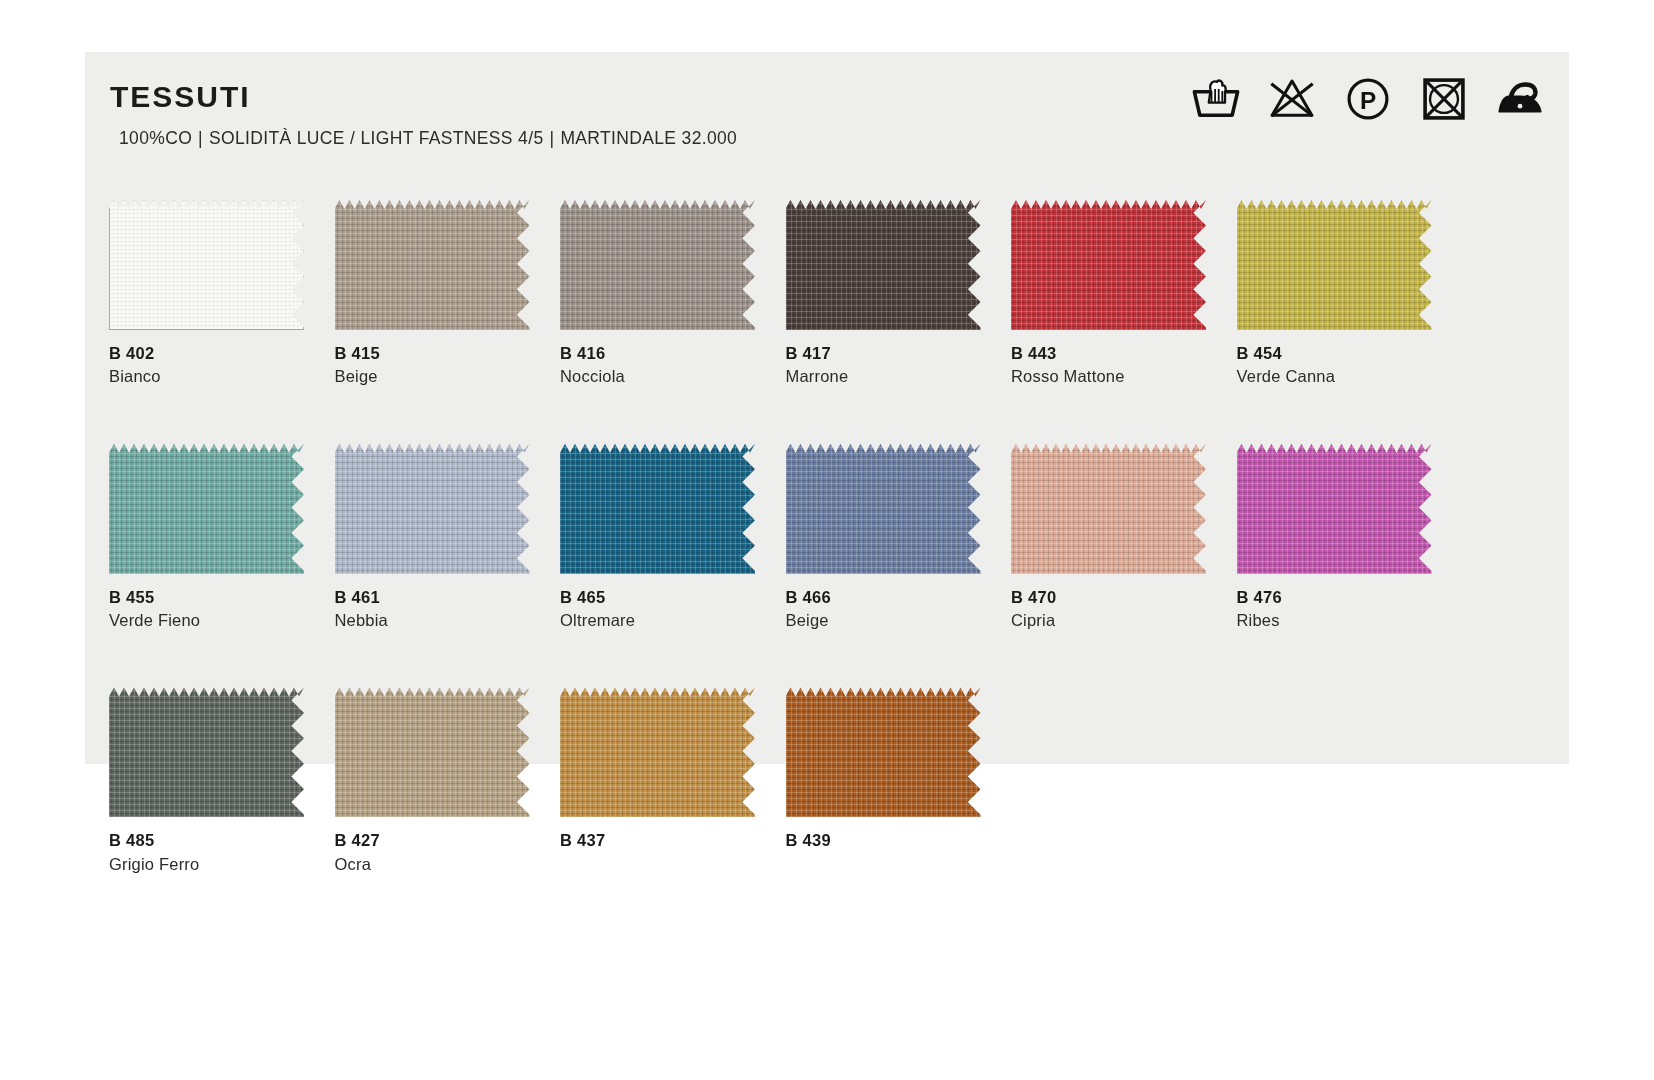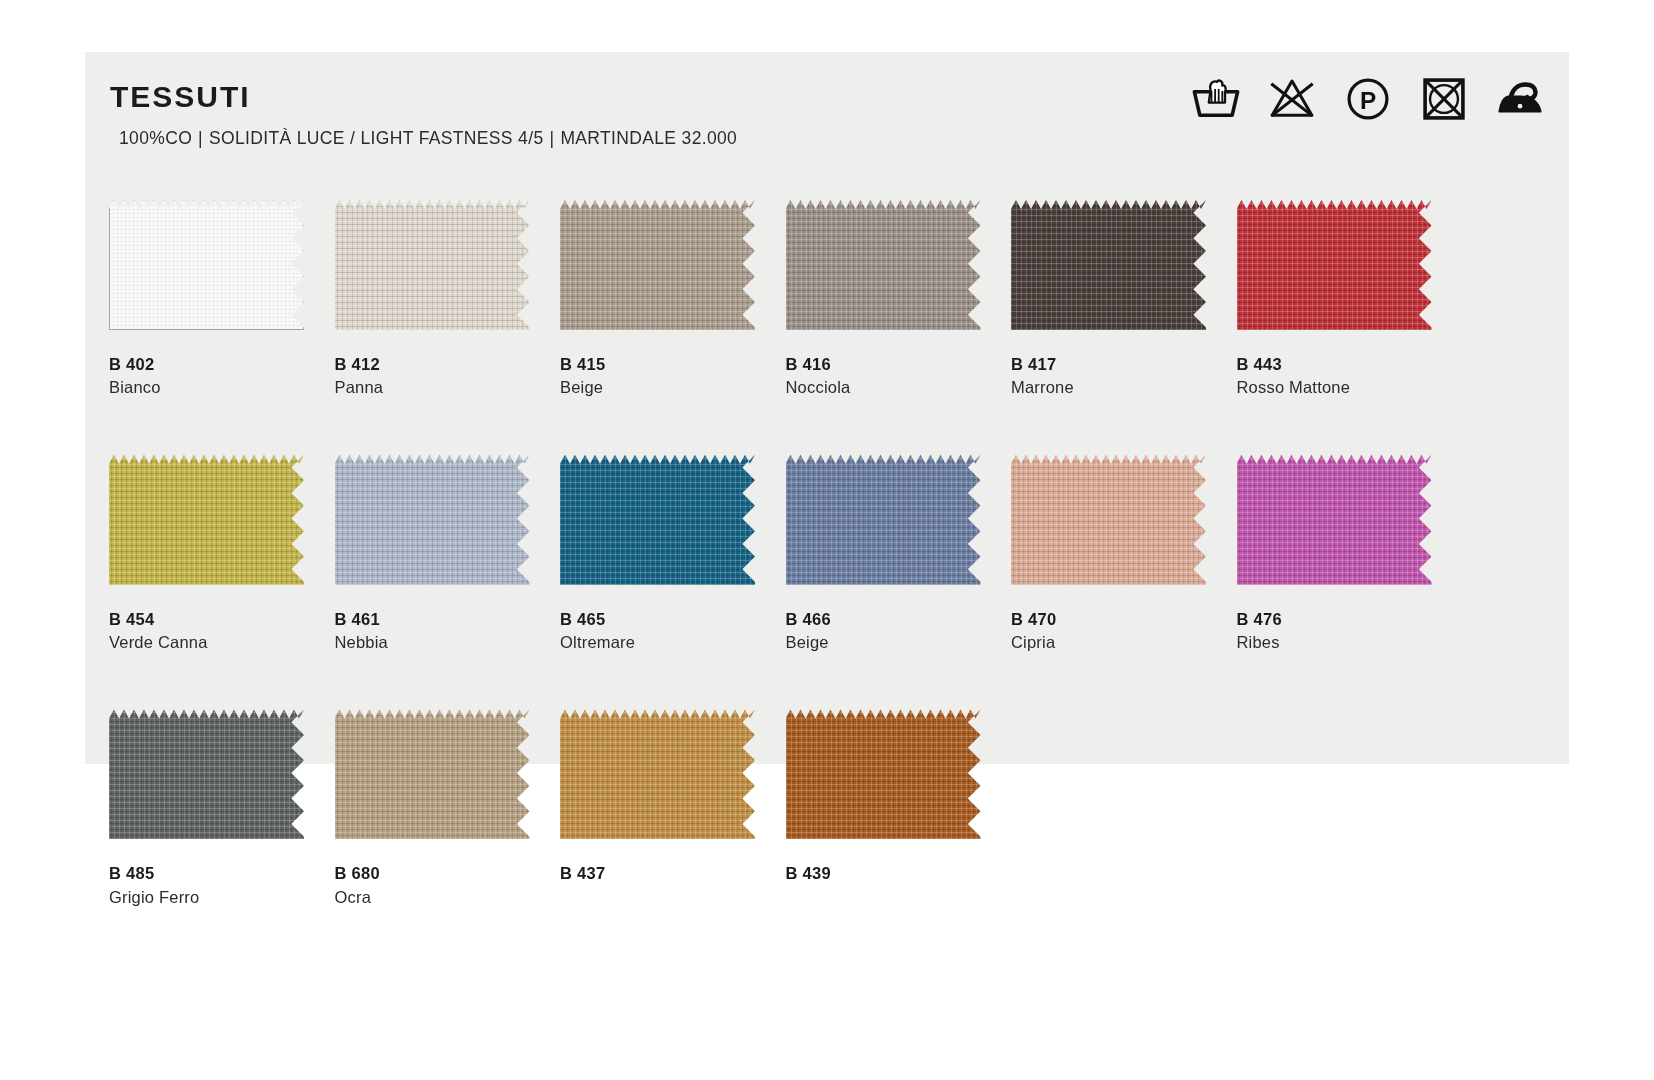--- a/index.html
+++ b/index.html
@@ -175,21 +175,21 @@
       repeating-linear-gradient(
         90deg,
         rgba(0,0,0,0.035) 0px,
         rgba(0,0,0,0.035) 1px,
         rgba(0,0,0,0.00) 1px,
         rgba(0,0,0,0.00) 4px
       );
   }
 
   .swatch-code {
-    margin-top: 24px;
+    margin-top: 13px;
     font-size: 16.5px;
     font-weight: 700;
     letter-spacing: 0.3px;
     color: #1b1b1b;
     line-height: 1.3;
   }
 
   .swatch-name {
     margin-top: 1px;
     font-size: 16.5px;
@@ -264,27 +264,20 @@
     <div id="swatch-grid">
         <div class="swatch-cell">
           <div class="swatch-chip">
             <div class="chip-fabric outlined" style="background-color: rgb(250, 250, 248);"></div>
           </div>
           <div class="swatch-code">B 402</div>
           <div class="swatch-name">Bianco</div>
         </div>
         <div class="swatch-cell">
           <div class="swatch-chip">
-            <div class="chip-fabric" style="background-color: rgb(222, 215, 205);"></div>
-          </div>
-          <div class="swatch-code">B 412</div>
-          <div class="swatch-name">Panna</div>
-        </div>
-        <div class="swatch-cell">
-          <div class="swatch-chip">
             <div class="chip-fabric" style="background-color: rgb(170, 157, 141);"></div>
           </div>
           <div class="swatch-code">B 415</div>
           <div class="swatch-name">Beige</div>
         </div>
         <div class="swatch-cell">
           <div class="swatch-chip">
             <div class="chip-fabric" style="background-color: rgb(154, 144, 137);"></div>
           </div>
           <div class="swatch-code">B 416</div>
@@ -306,20 +299,27 @@
         </div>
         <div class="swatch-cell">
           <div class="swatch-chip">
             <div class="chip-fabric" style="background-color: rgb(194, 180, 74);"></div>
           </div>
           <div class="swatch-code">B 454</div>
           <div class="swatch-name">Verde Canna</div>
         </div>
         <div class="swatch-cell">
           <div class="swatch-chip">
+            <div class="chip-fabric" style="background-color: rgb(111, 169, 162);"></div>
+          </div>
+          <div class="swatch-code">B 455</div>
+          <div class="swatch-name">Verde Fieno</div>
+        </div>
+        <div class="swatch-cell">
+          <div class="swatch-chip">
             <div class="chip-fabric" style="background-color: rgb(174, 184, 201);"></div>
           </div>
           <div class="swatch-code">B 461</div>
           <div class="swatch-name">Nebbia</div>
         </div>
         <div class="swatch-cell">
           <div class="swatch-chip">
             <div class="chip-fabric" style="background-color: rgb(23, 99, 132);"></div>
           </div>
           <div class="swatch-code">B 465</div>
@@ -350,21 +350,21 @@
           <div class="swatch-chip">
             <div class="chip-fabric" style="background-color: rgb(94, 100, 96);"></div>
           </div>
           <div class="swatch-code">B 485</div>
           <div class="swatch-name">Grigio Ferro</div>
         </div>
         <div class="swatch-cell">
           <div class="swatch-chip">
             <div class="chip-fabric" style="background-color: rgb(181, 161, 131);"></div>
           </div>
-          <div class="swatch-code">B 680</div>
+          <div class="swatch-code">B 427</div>
           <div class="swatch-name">Ocra</div>
         </div>
         <div class="swatch-cell">
           <div class="swatch-chip">
             <div class="chip-fabric" style="background-color: rgb(192, 143, 69);"></div>
           </div>
           <div class="swatch-code">B 437</div>
         </div>
         <div class="swatch-cell">
           <div class="swatch-chip">

